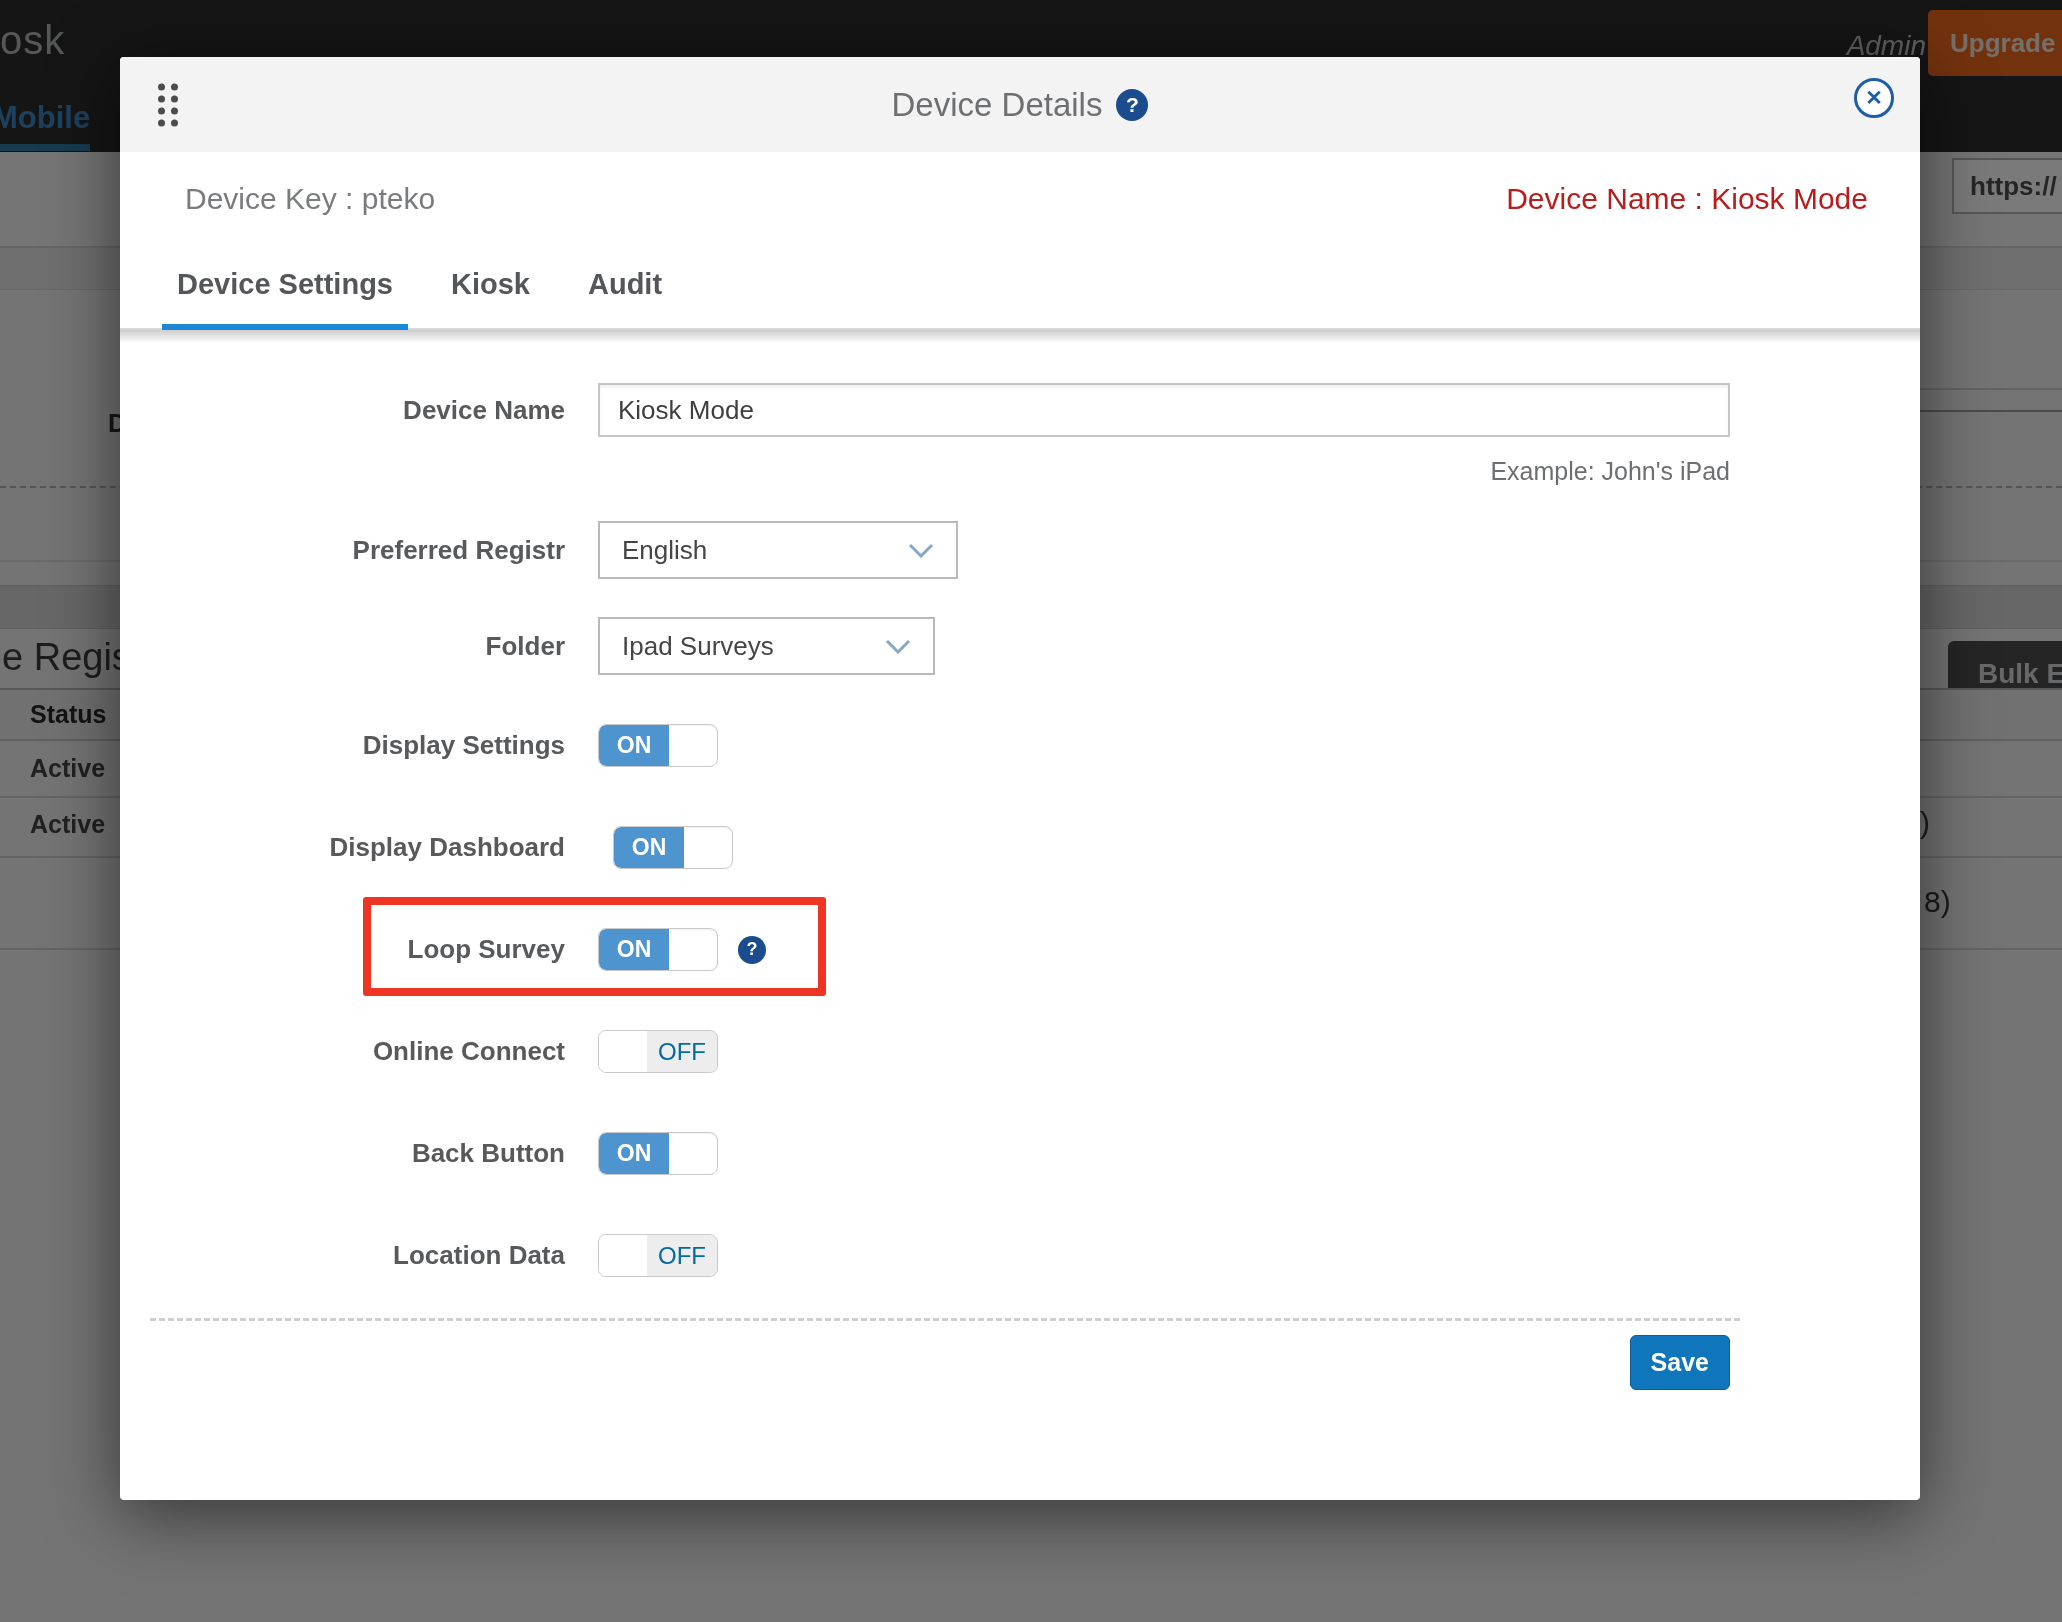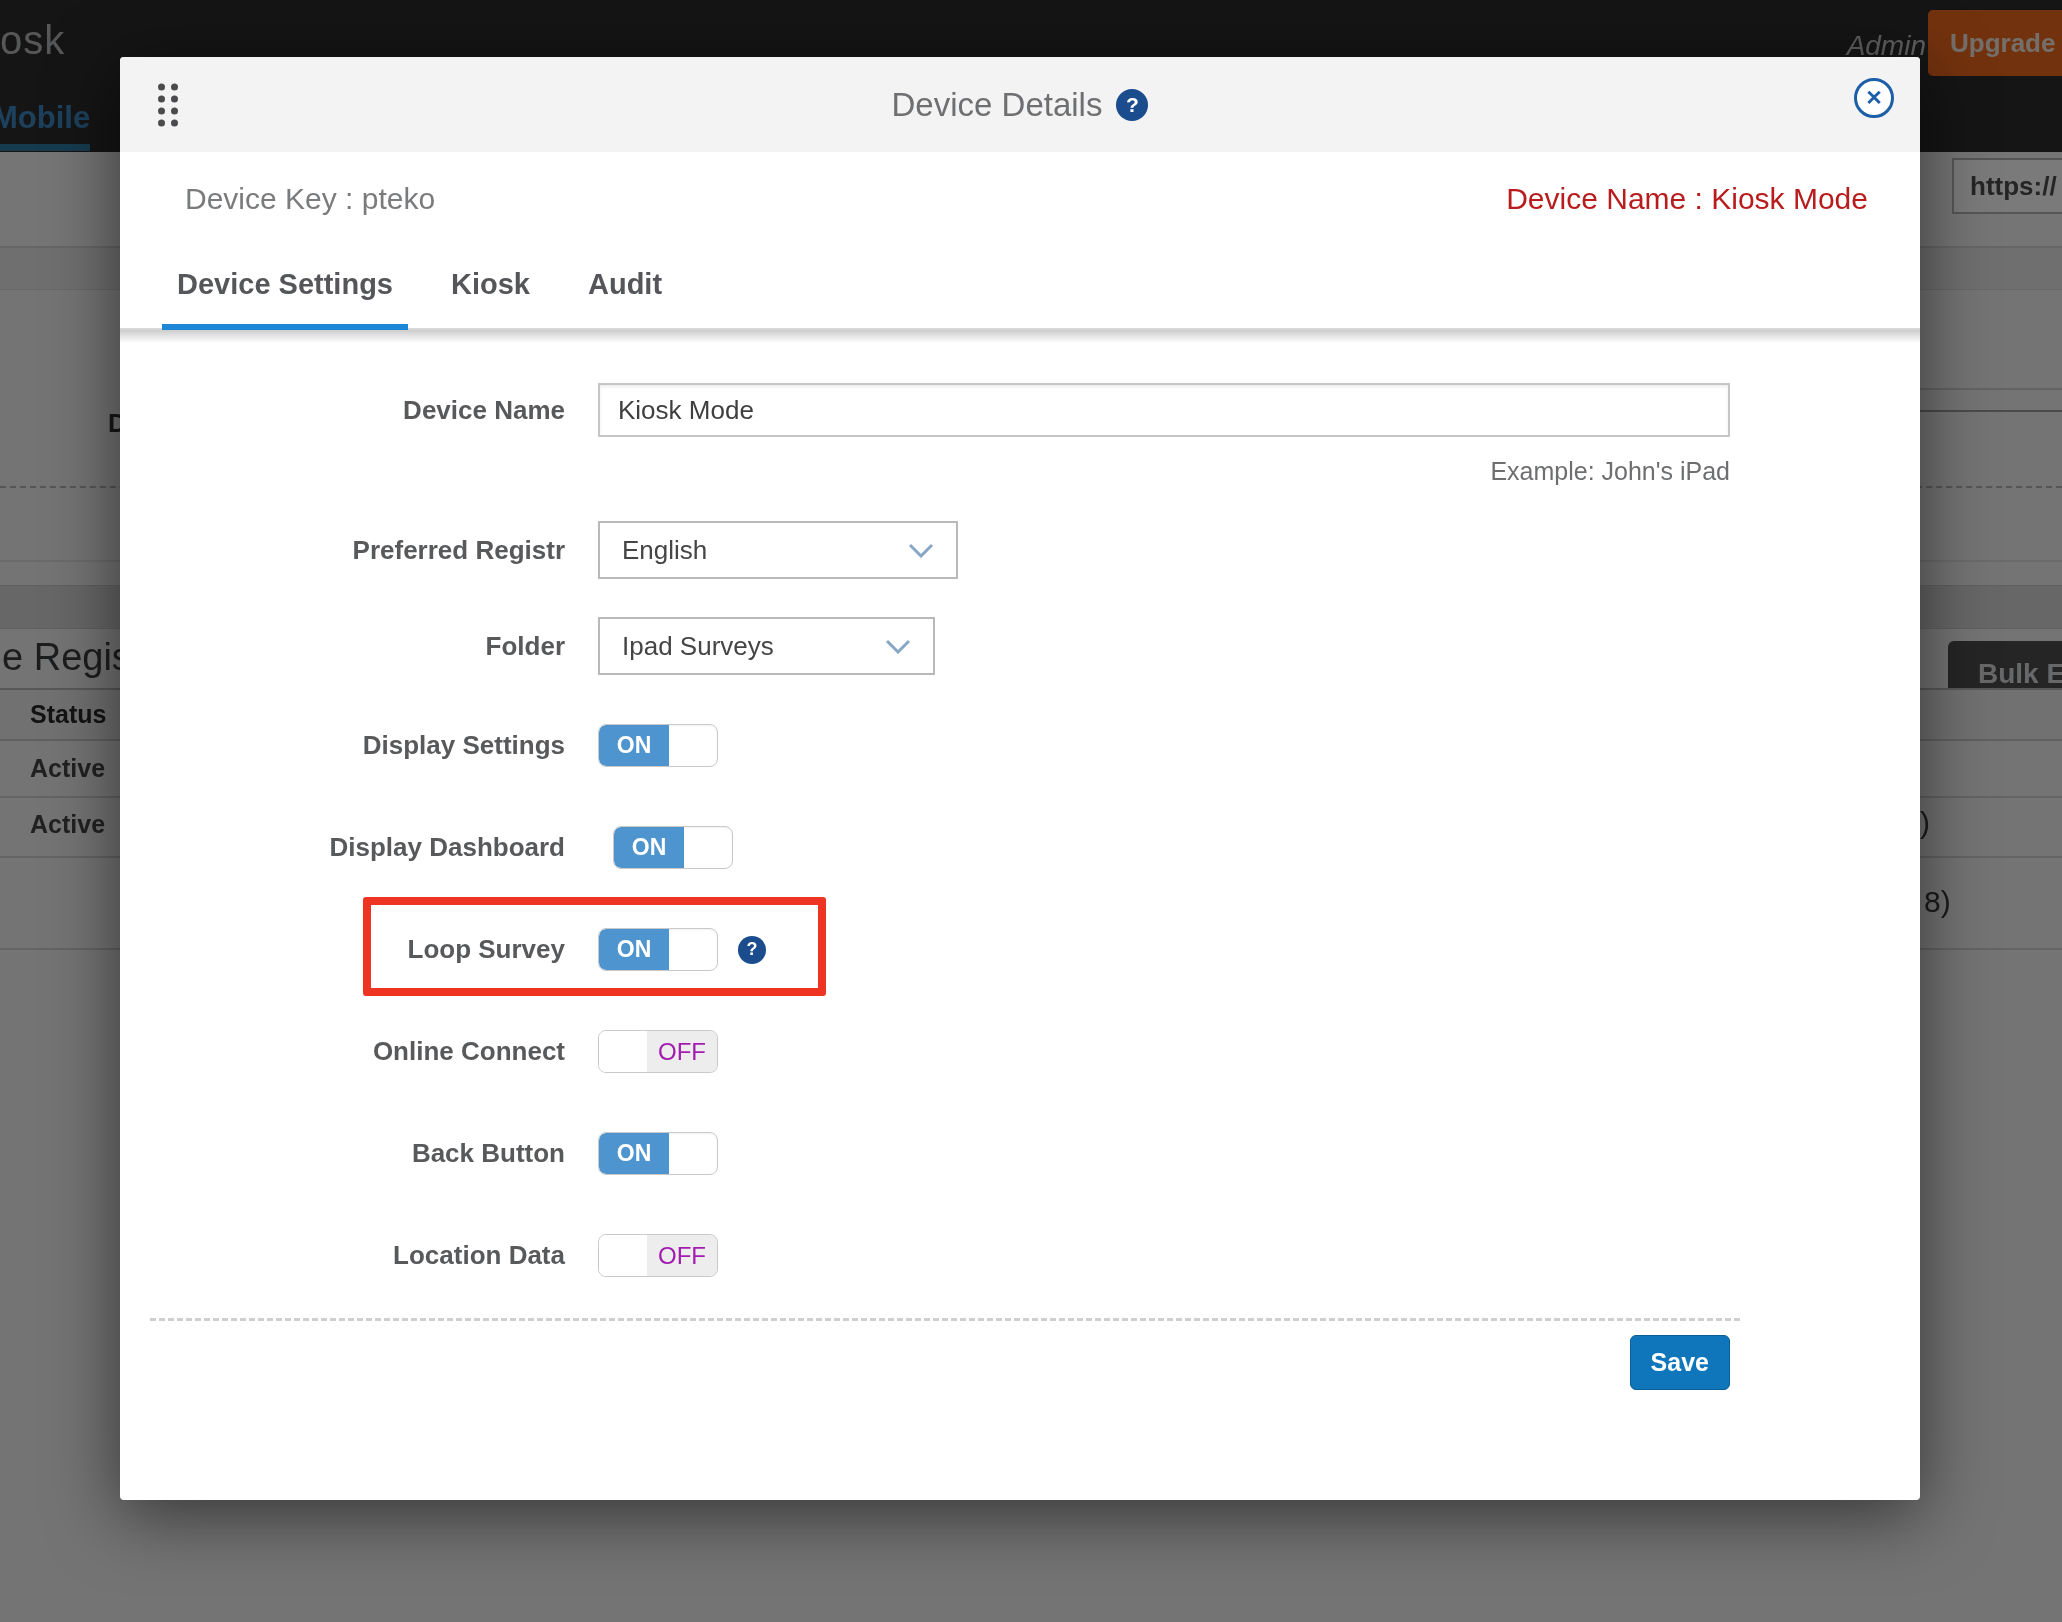--- a/index.html
+++ b/index.html
@@ -173,21 +173,21 @@
     box-shadow: inset 0 1px 2px rgba(0,0,0,0.06);
   }
   .toggle .seg {
     width: 70px; flex: none; display: flex; align-items: center; justify-content: center;
     font-size: 23px;
   }
   .toggle .blank { flex: 1; }
   .toggle.on .seg { order: 1; background: #4e94cf; color: #fff; font-weight: 700; border-radius: 7px 0 0 7px; }
   .toggle.on .blank { order: 2; }
   .toggle.off .blank { order: 1; background: #fff; }
-  .toggle.off .seg { order: 2; background: #ededed; color: #a21caf; font-weight: 400; font-size: 24px; border-radius: 0 7px 7px 0; }
+  .toggle.off .seg { order: 2; background: #ededed; color: #0369a1; font-weight: 400; font-size: 24px; border-radius: 0 7px 7px 0; }
 
   .loop-row { position: relative; }
   .highlight-box {
     position: absolute; left: 243px; top: -31px; width: 463px; height: 99px;
     border: 8px solid #ee3524; border-radius: 3px; pointer-events: none;
   }
   .loop-help {
     width: 28px; height: 28px; border-radius: 50%; margin-left: 20px;
     background: #1a4c8e; color: #fff; font-size: 18px; font-weight: 700;
     display: flex; align-items: center; justify-content: center;

